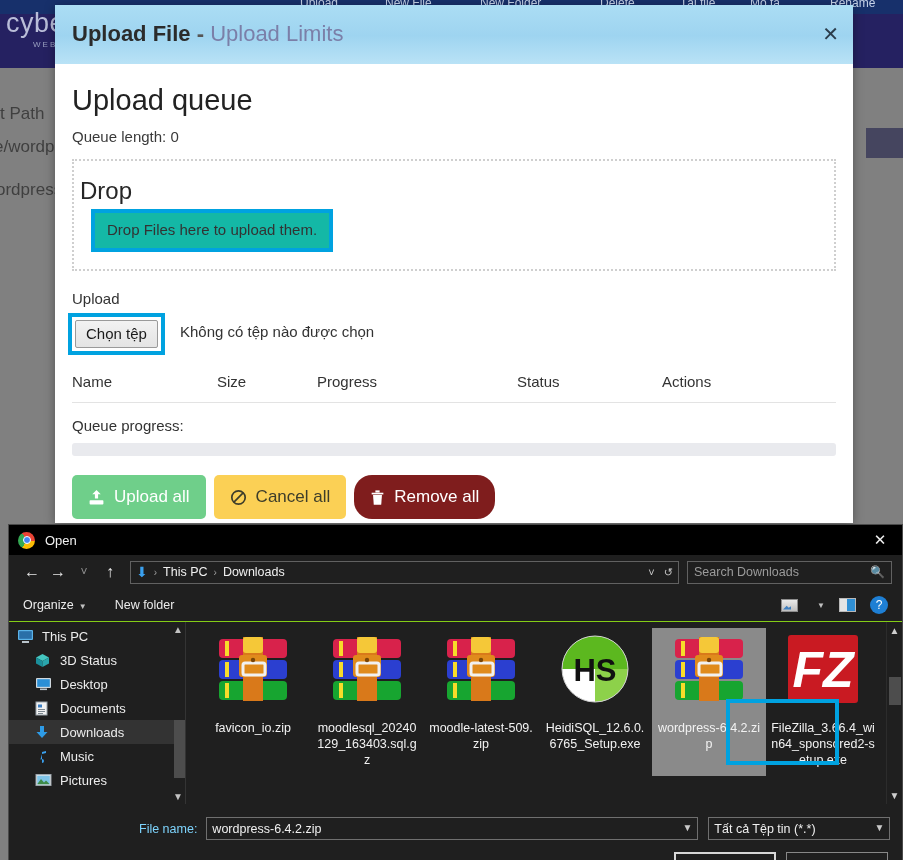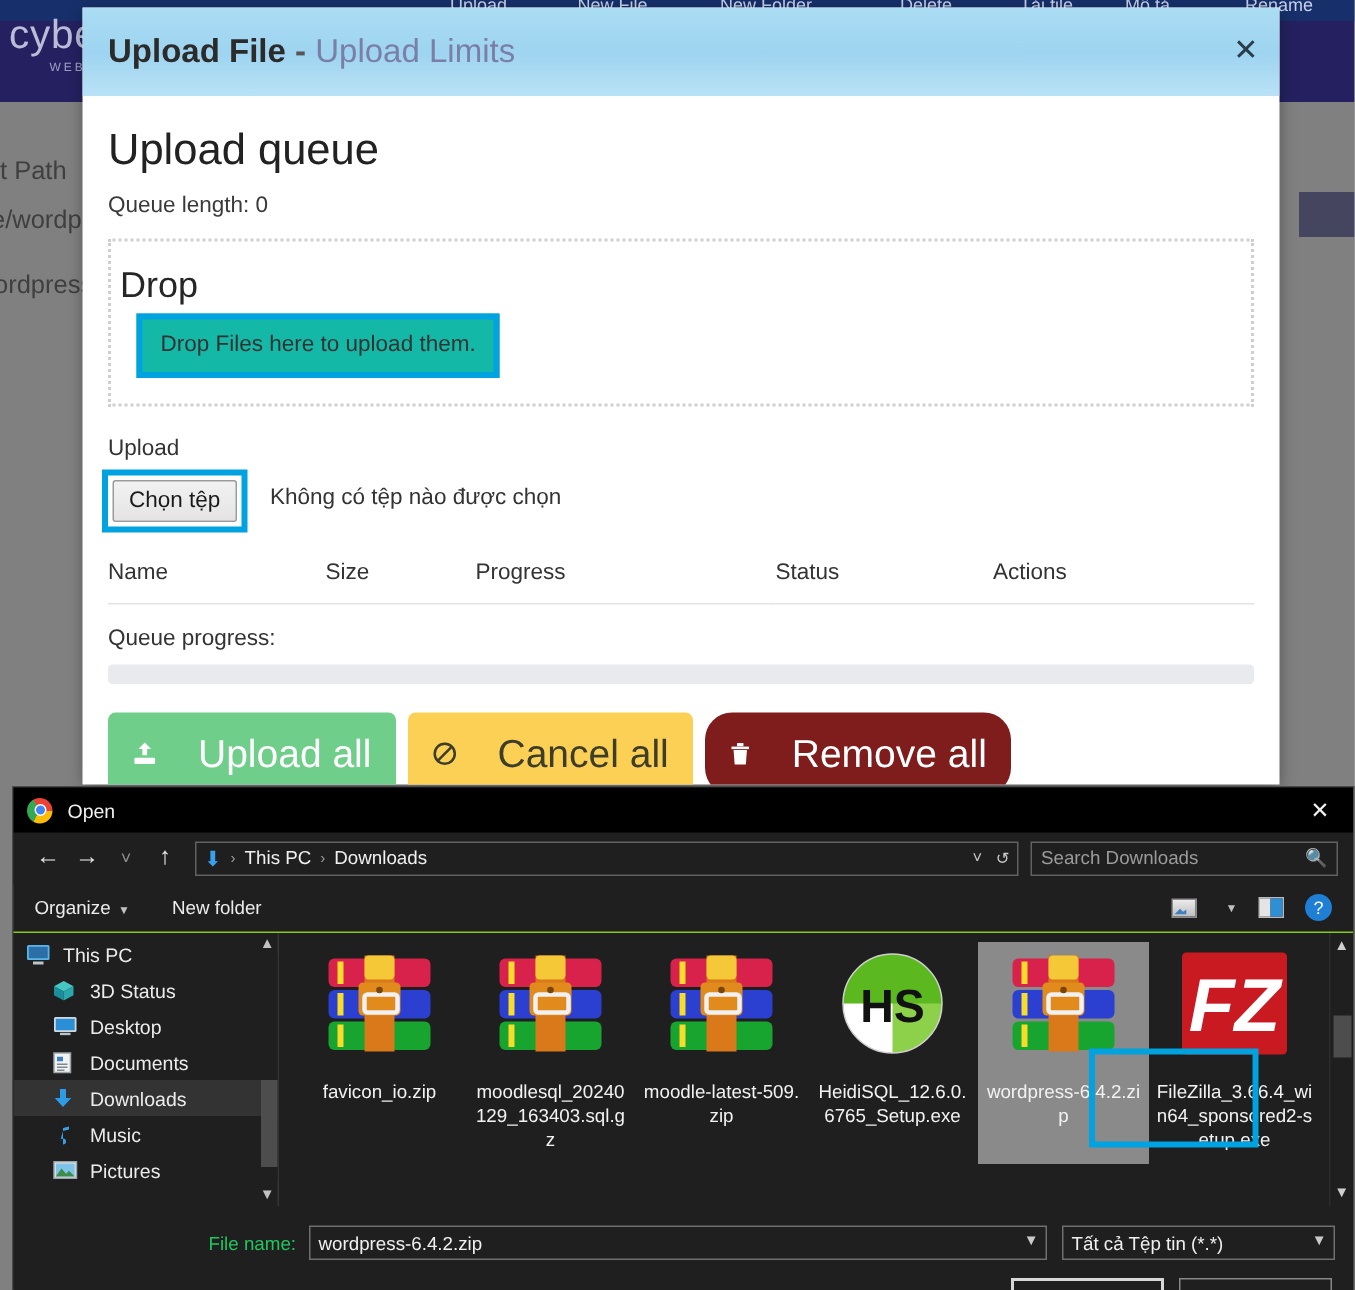--- a/index.html
+++ b/index.html
@@ -109,22 +109,22 @@
     padding: 0 0 12px 0; border-bottom: 1px solid #e3e3e3;
   }
   .qp-label { margin-top: 14px; font-size: 15px; color: #333; }
   .qp-bar {
     margin-top: 9px; height: 13px; background: #e9eaee; border-radius: 3px;
   }
 
   .btn-row { margin-top: 19px; display: flex; gap: 8px; }
   .btn {
     border: none; border-radius: 5px; cursor: pointer;
-    font-size: 26px; padding: 12px 16px;
-    display: inline-flex; align-items: center; gap: 27px;
+    font-size: 17px; padding: 12px 16px;
+    display: inline-flex; align-items: center; gap: 9px;
     font-family: "Liberation Sans", sans-serif;
   }
   .btn-upload { background: #6fcf8a; color: #fff; }
   .btn-cancel { background: #fbd055; color: #3d3d2a; }
   .btn-remove { background: #7f1d1d; color: #fff; border-radius: 18px; }
   .btn svg { display: block; }
 
   
   .opendlg {
     position: absolute; left: 8px; top: 524px; width: 895px; height: 336px;
@@ -254,21 +254,21 @@
   .files-scroll {
     position: absolute; right: 0; top: 0; width: 16px; height: 182px; background: #1f1f1f;
     border-left: 1px solid #2c2c2c;
   }
   .fs-up, .fs-down { text-align: center; color: #cfcfcf; font-size: 10px; }
   .fs-up { margin-top: 3px; } .fs-down { position: absolute; bottom: 3px; width: 100%; }
   .fs-thumb { position: absolute; top: 55px; left: 2px; width: 12px; height: 28px; background: #4d4d4d; }
 
   .od-footer { position: relative; height: 88px; background: #1f1f1f; padding-top: 13px; }
   .fn-row { display: flex; align-items: center; padding-left: 130px; }
-  .fn-label { font-size: 12.5px; color: #22c55e; margin-right: 9px; }
+  .fn-label { font-size: 12.5px; color: #7dd3fc; margin-right: 9px; }
   .fn-input {
     width: 492px; height: 23px; border: 1px solid #6f6f6f; background: #1f1f1f;
     color: #f0f0f0; font-size: 12.5px; padding: 0 18px 0 5px;
     font-family: "Liberation Sans", sans-serif;
     position: relative;
   }
   .fn-wrap { position: relative; }
   .fn-wrap .cv { position: absolute; right: 6px; top: 5px; color: #c9c9c9; font-size: 10px; }
   .filter-wrap { position: relative; margin-left: 10px; }
   .fn-filter {

